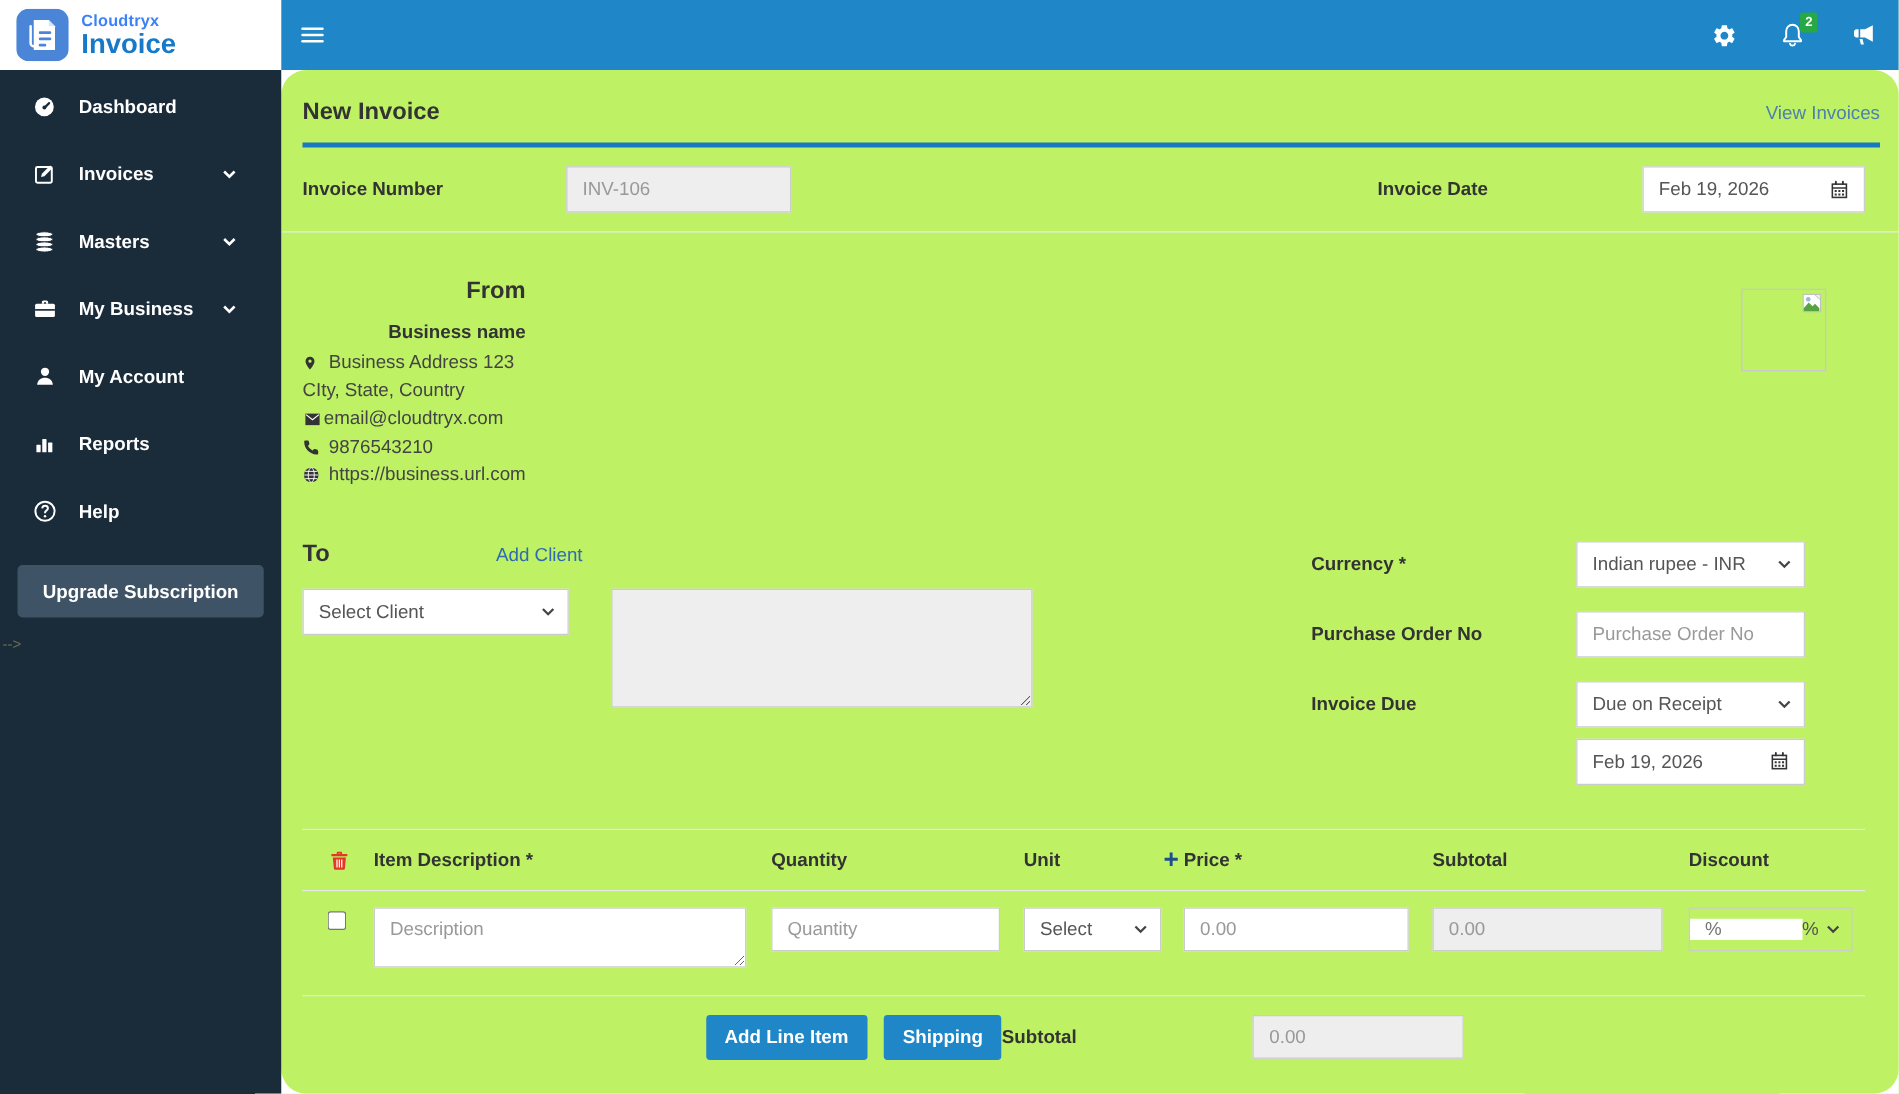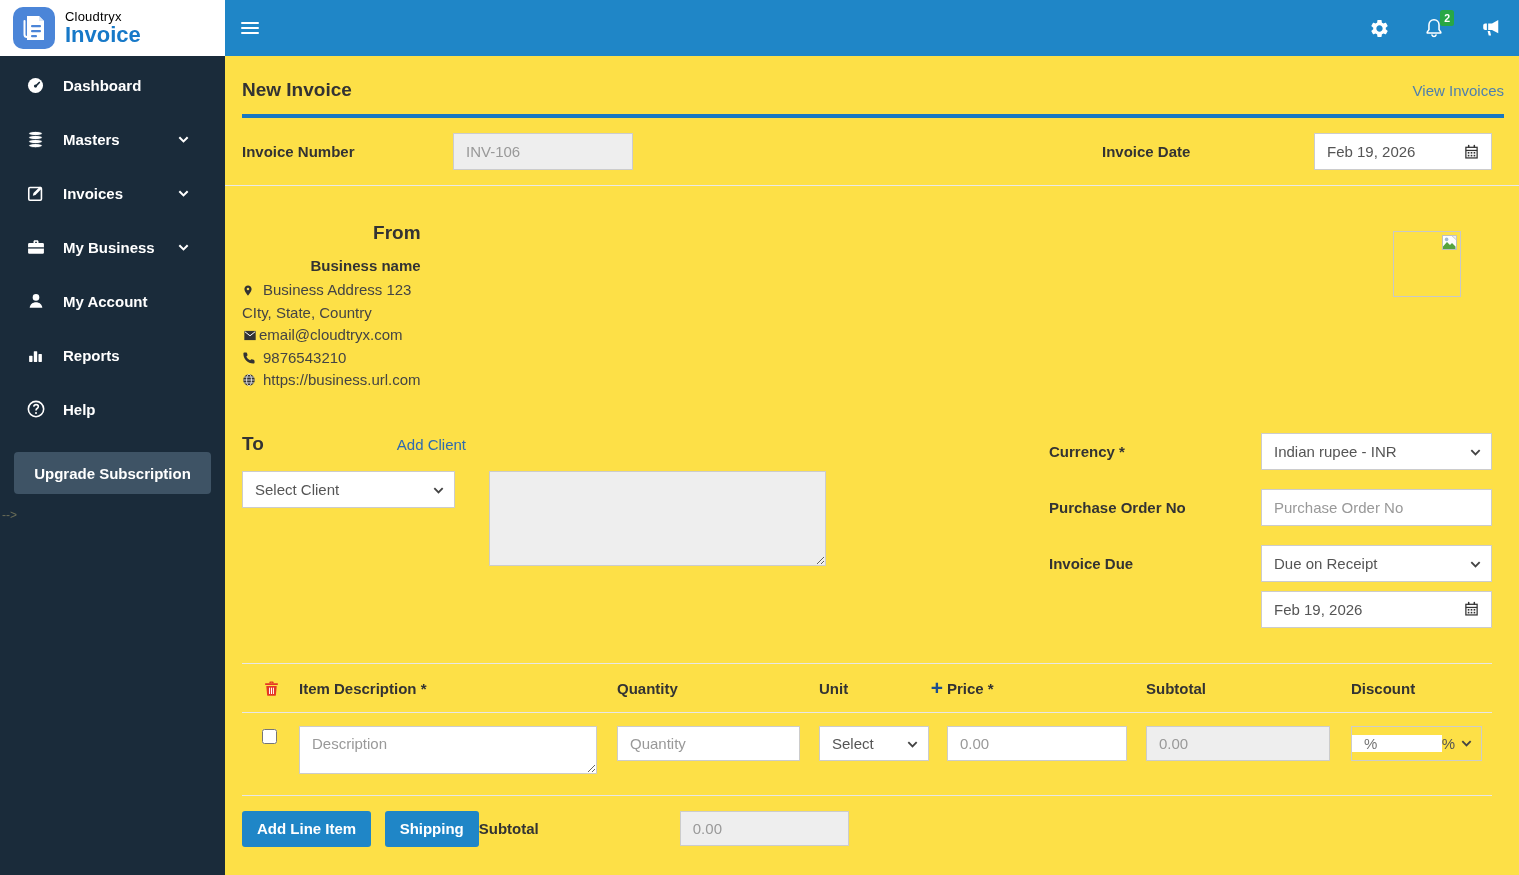--- a/index.html
+++ b/index.html
@@ -3,41 +3,41 @@
 <meta charset="utf-8">
 <style>
   * { box-sizing: border-box; margin: 0; padding: 0; }
   html,body { width: 1519px; height: 875px; overflow: hidden; }
   body { font-family: "Liberation Sans", sans-serif; background: #fff; color: #333; position: relative; }
 
   
   .sidebar { position: absolute; left:0; top:0; width:225px; height:100%; background:#1a2b3a; z-index:3; }
   .brand { height:56px; background:#fff; display:flex; align-items:center; padding-left:13px; cursor:pointer; }
   .brand-text { margin-left:10px; line-height:1; }
-  .brand-name { font-size:13px; font-weight:400; color:#000000; letter-spacing:.2px; }
+  .brand-name { font-size:13px; font-weight:700; color:#3b82f6; letter-spacing:.2px; }
   .brand-product { font-size:22px; font-weight:700; color:#1779c8; margin-top:1px; }
   .nav { padding-top:2px; }
   .nav-item { height:54px; display:flex; align-items:center; padding:0 35px 0 25px; color:#fff; font-size:15px; font-weight:600; cursor:pointer; }
   .nav-item .ic { width:21px; display:flex; justify-content:center; margin-right:17px; flex:none; }
   .nav-item .lbl { flex:1; }
   .nav-item .chev { color:#fff; display:flex; }
   .upgrade-btn { display:block; width:197px; margin:16px auto 0; height:42px; background:#3e5365; color:#fff; border:none; border-radius:4px; font-size:15px; font-weight:600; font-family:inherit; cursor:pointer; }
   .artifact { color:#6a6d57; font-size:12px; margin:14px 0 0 2px; }
 
   
   .topbar { position:absolute; left:225px; right:0; top:0; height:56px; background:#1f86c7; display:flex; align-items:center; padding:0 17px 0 16px; z-index:2; }
   .hamburger { width:18px; cursor:pointer; }
   .hamburger div { height:2.5px; background:#fff; border-radius:1px; margin-bottom:2.5px; }
   .hamburger div:last-child { margin-bottom:0; }
   .topbar .spacer { flex:1; }
   .tb-ic { margin-left:33px; position:relative; display:flex; cursor:pointer; }
   .badge { position:absolute; top:-7px; right:-9px; background:#28a745; color:#fff; font-size:10.5px; font-weight:700; line-height:1; padding:2.5px 4px; border-radius:2.5px; }
 
   
-  .main { position:absolute; left:225px; top:56px; right:0; bottom:0; background:#fde047; overflow:hidden; }
+  .main { position:absolute; left:225px; top:56px; right:0; bottom:0; background:#bef264; overflow:hidden;border-radius:20px; }
 
   .page-head { padding:23px 15px 0 17px; display:flex; justify-content:space-between; align-items:baseline; }
   .page-title { font-size:19px; font-weight:700; color:#333; }
   .view-link { font-size:15px; color:#4e7fae; cursor:pointer; }
   .head-rule { height:4px; background:#1878c2; margin:13px 15px 0 17px; }
 
   .label { font-size:15px; font-weight:700; color:#333; }
   .tx-input, .sel, .datebox { border:1px solid #ccc; background:#fff; font-size:15px; color:#555; font-family:inherit; }
   .tx-input { height:37px; padding:0 12px; }
   .tx-input::placeholder, textarea::placeholder { color:#999; }
@@ -64,21 +64,21 @@
   .to-body { display:flex; margin-top:16px; align-items:flex-start; }
   .selwrap { position:relative; }
   .sel { appearance:none; -webkit-appearance:none; width:100%; height:37px; padding:0 30px 0 12px; border-radius:0; cursor:pointer; }
   .selwrap .chev { position:absolute; right:10px; top:12px; pointer-events:none; color:#444; }
   .client-sel { width:213px; }
   .to-textarea { width:337px; height:95px; margin-left:34px; background:#eee; border:1px solid #ccc; resize:both; font-family:inherit; font-size:15px; padding:8px 12px; }
 
   .details-block { width:443px; }
   .d-row { display:flex; align-items:center; margin-bottom:19px; }
   .d-row .label { width:212px; flex:none; }
-  .d-row .ctrl { width:231px; }
+  .d-row .ctrl { width:183px; }
   .d-row.tight { margin-bottom:9px; }
   .d-row.last { margin-bottom:0; }
 
   .items-section { margin:35px 27px 0 17px; border-top:1px solid #e7e7e7; }
   .items-head { display:flex; align-items:center; padding:15px 0 14px; border-bottom:1px solid #e7e7e7; font-weight:700; font-size:15px; }
   .c-del { width:57px; flex:none; display:flex; }
   .c-del .trash { margin-left:21px; cursor:pointer; display:flex; }
   .c-desc { width:298px; margin-right:20px; flex:none; }
   .c-qty { width:183px; margin-right:19px; flex:none; }
   .c-unit { width:110px; margin-right:18px; flex:none; display:flex; justify-content:space-between; align-items:center; }
@@ -91,21 +91,21 @@
   .row-check { margin-left:20px; margin-top:3px; width:15px; height:15px; cursor:pointer; }
   .desc-ta { width:298px; height:48px; border:1px solid #ccc; font-family:inherit; font-size:15px; color:#555; padding:8px 12px; resize:both; }
   .sm-input { width:100%; height:35px; }
   .unit-sel .sel { height:35px; }
   .unit-sel .chev { top:11px; }
   .disc-box { width:131px; height:35px; border:1px solid #ccc; display:flex; align-items:center; padding-right:8px; }
   .disc-box input { border:none; outline:none; flex:1; min-width:0; padding:0 4px 0 12px; font-size:15px; color:#555; font-family:inherit; }
   .disc-box .unit { font-size:15px; color:#555; margin-right:5px; }
   .disc-box .chev { color:#444; display:flex; cursor:pointer; }
 
-  .items-footer { display:flex; justify-content:flex-start; align-items:center; margin:15px 27px 0 17px; }
+  .items-footer { display:flex; justify-content:center; align-items:center; margin:15px 27px 0 34px; }
   .btn { background:#1f86c7; color:#fff; border:none; border-radius:3px; height:36px; padding:0 15px; font-size:15px; font-weight:600; font-family:inherit; cursor:pointer; }
   .btn + .btn { margin-left:9px; }
   .subtotal-group { display:flex; align-items:center; }
   .subtotal-group .label { margin-right:141px; }
   .subtotal-field { width:169px; height:35px; margin-right:15px; padding:0 12px; }
 </style>
 </head>
 <body>
 
 <div class="sidebar">
@@ -133,42 +133,42 @@
           <svg viewBox="0 0 24 24" width="19" height="19">
             <circle cx="12" cy="12" r="9.5" fill="#fff"></circle>
             <path d="M12 13 16.8 8.2" stroke="#1a2b3a" stroke-width="2.2" stroke-linecap="round"></path>
             <circle cx="12" cy="12.6" r="2" fill="#1a2b3a"></circle>
           </svg>
         </span>
       <span class="lbl">Dashboard</span>
     </div>
     <div class="nav-item">
       <span class="ic">
+          <svg viewBox="0 0 24 24" width="19" height="19">
+            <rect x="3.5" y="4.5" width="16" height="16" rx="1.5" fill="none" stroke="#fff" stroke-width="2"></rect>
+            <path d="M12 13.8 20.3 5.5 17.8 3l-8.3 8.3-.9 3.4z" fill="#fff"></path>
+          </svg>
+        </span>
+      <span class="lbl">Invoices</span>
+      <span class="chev">
+          <svg viewBox="0 0 14 14" width="13" height="13">
+            <path d="M2.5 4.5 7 9l4.5-4.5" fill="none" stroke="#fff" stroke-width="2.2"></path>
+          </svg>
+        </span>
+    </div>
+    <div class="nav-item">
+      <span class="ic">
           <svg viewBox="0 0 24 24" width="19" height="19" fill="#fff">
             <ellipse cx="12" cy="4.4" rx="8.5" ry="2.6" stroke="#1a2b3a" stroke-width="1"></ellipse>
             <ellipse cx="12" cy="9.5" rx="8.5" ry="2.6" stroke="#1a2b3a" stroke-width="1"></ellipse>
             <ellipse cx="12" cy="14.6" rx="8.5" ry="2.6" stroke="#1a2b3a" stroke-width="1"></ellipse>
             <ellipse cx="12" cy="19.7" rx="8.5" ry="2.6" stroke="#1a2b3a" stroke-width="1"></ellipse>
           </svg>
         </span>
       <span class="lbl">Masters</span>
-      <span class="chev">
-          <svg viewBox="0 0 14 14" width="13" height="13">
-            <path d="M2.5 4.5 7 9l4.5-4.5" fill="none" stroke="#fff" stroke-width="2.2"></path>
-          </svg>
-        </span>
-    </div>
-    <div class="nav-item">
-      <span class="ic">
-          <svg viewBox="0 0 24 24" width="19" height="19">
-            <rect x="3.5" y="4.5" width="16" height="16" rx="1.5" fill="none" stroke="#fff" stroke-width="2"></rect>
-            <path d="M12 13.8 20.3 5.5 17.8 3l-8.3 8.3-.9 3.4z" fill="#fff"></path>
-          </svg>
-        </span>
-      <span class="lbl">Invoices</span>
       <span class="chev">
           <svg viewBox="0 0 14 14" width="13" height="13">
             <path d="M2.5 4.5 7 9l4.5-4.5" fill="none" stroke="#fff" stroke-width="2.2"></path>
           </svg>
         </span>
     </div>
     <div class="nav-item">
       <span class="ic">
           <svg viewBox="0 0 24 24" width="20" height="20" fill="#fff">
             <path d="M9 7.2V5.6C9 4.7 9.7 4 10.6 4h2.8c.9 0 1.6.7 1.6 1.6v1.6h-2V5.8h-2v1.4H9z"></path>

